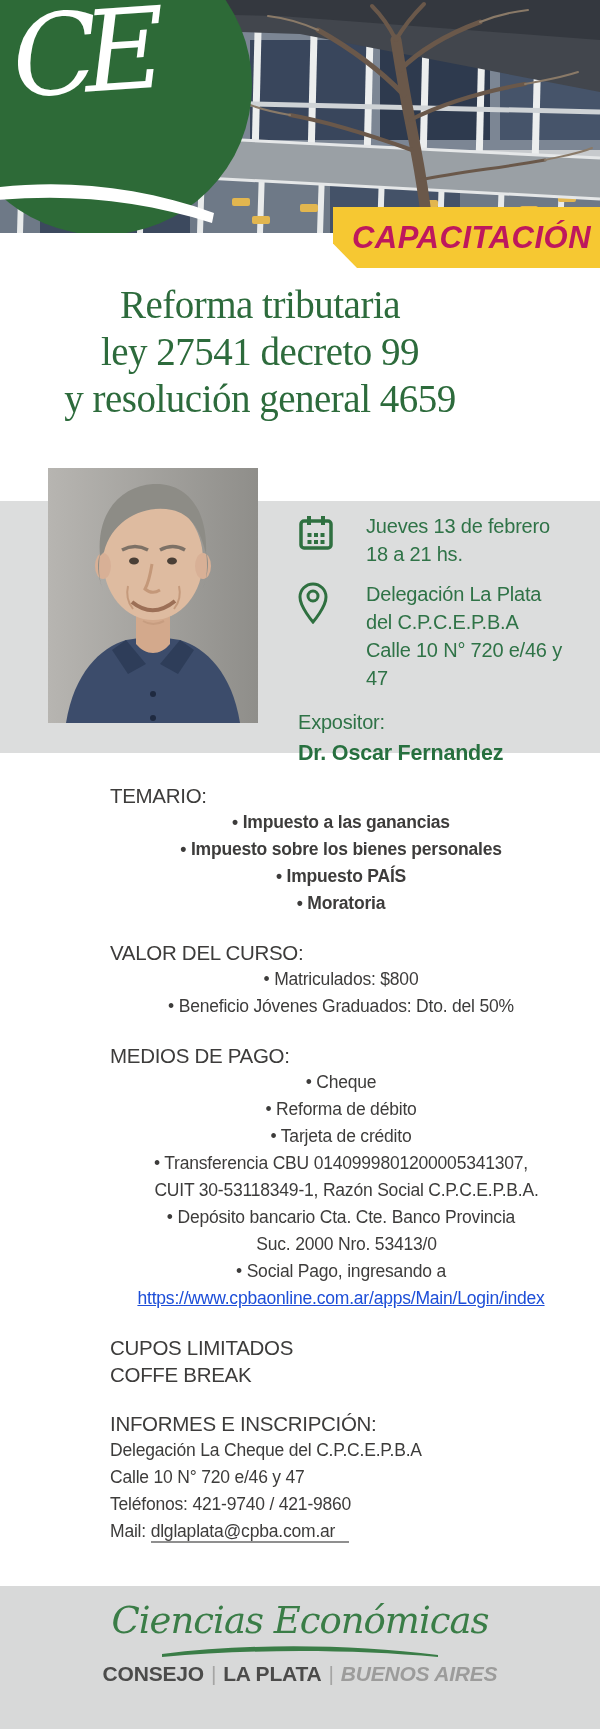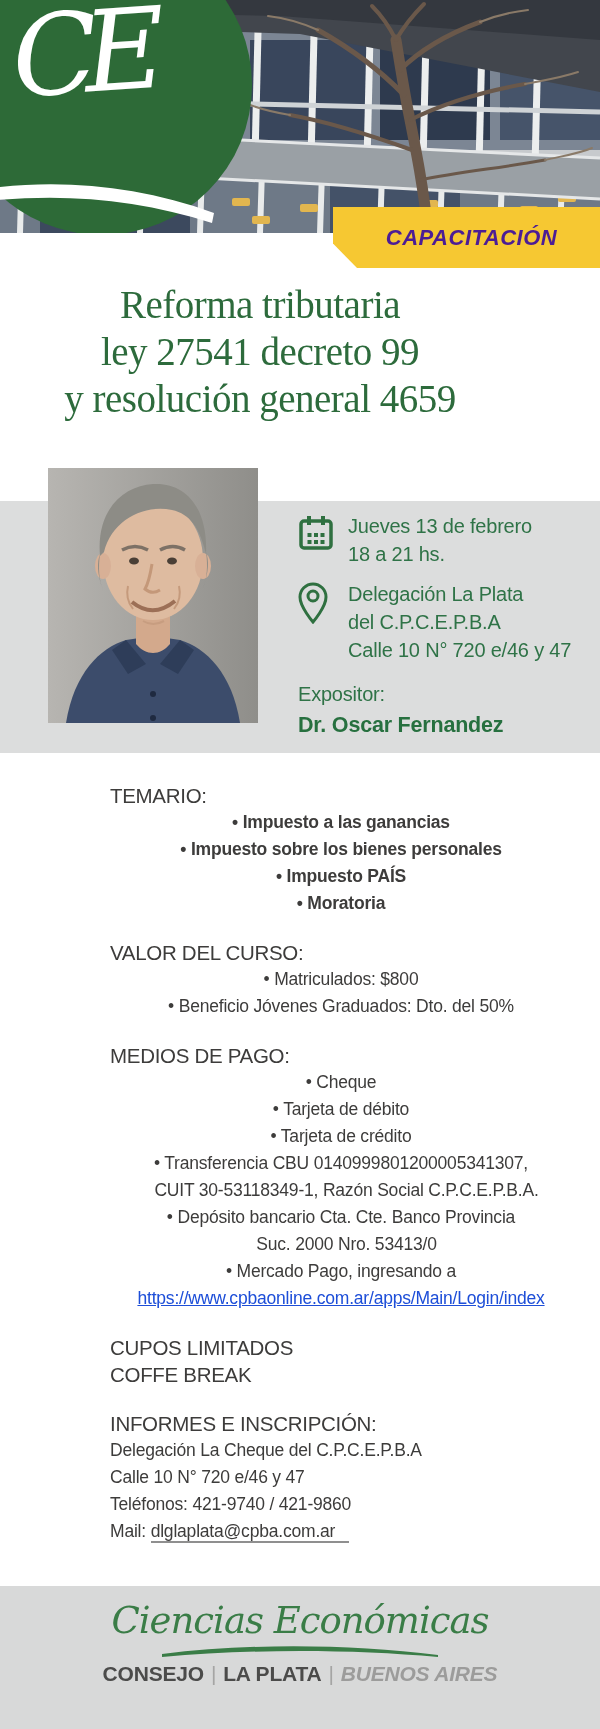--- a/index.html
+++ b/index.html
@@ -14,34 +14,34 @@
   .logo-circle{position:absolute;left:-48px;top:-65px;width:300px;height:300px;border-radius:50%;
                background:#2d6a37;z-index:3;}
   .ce-monogram{position:absolute;left:60px;top:62px;font-family:"DejaVu Serif",serif;font-style:italic;
                font-size:112px;color:#ffffff;letter-spacing:-14px;transform:rotate(-4deg);line-height:1;}
   .logo-swoosh{position:absolute;left:-6px;top:238px;z-index:4;}
 
   
   .banner{position:absolute;left:333px;top:207px;width:267px;height:61px;background:#f6c832;z-index:5;
           clip-path:polygon(0 0,100% 0,100% 100%,9% 100%,0 60%);
           display:flex;align-items:center;justify-content:center;}
-  .banner span{font-style:italic;font-weight:bold;font-size:22px;color:#4c1d95;letter-spacing:0.5px;
+  .banner span{font-style:italic;font-weight:bold;font-size:31px;color:#be185d;letter-spacing:0.5px;
                padding-left:10px;text-align:center;}
 
   
   .title-block{position:absolute;top:281px;left:0;width:520px;text-align:center;
                font-family:"Liberation Serif",serif;color:#2d6b3c;font-size:39px;line-height:47px;
                letter-spacing:-0.5px;}
 
   
   .event-band{position:absolute;left:0;top:501px;width:600px;height:252px;background:#dcdddd;z-index:1;}
   .portrait{position:absolute;left:48px;top:468px;width:210px;height:255px;z-index:2;}
   .event-details{position:absolute;left:298px;top:512px;width:290px;z-index:2;color:#2f7347;
                  font-size:20px;line-height:28px;letter-spacing:-0.2px;}
-  .detail-row{display:flex;gap:14px;margin-bottom:12px;}
+  .detail-row{display:flex;gap:32px;margin-bottom:12px;}
   .icon-box{width:36px;flex:none;padding-top:2px;}
   .expositor{margin-top:16px;}
   .expositor .name{font-weight:bold;font-size:21.5px;color:#27703f;margin-top:3px;letter-spacing:-0.2px;}
 
   
   .content{position:absolute;left:110px;top:782px;width:462px;color:#3d3c3b;
            font-size:17.5px;line-height:27px;letter-spacing:-0.2px;}
   .content h3{margin:22px 0 0 0;font-size:20.5px;font-weight:normal;letter-spacing:-0.3px;line-height:27px;}
   .content h3.first{margin-top:0;}
   .content h3.tight{margin-top:0;}
@@ -256,27 +256,27 @@
 
     <h3>VALOR DEL CURSO:</h3>
     <ul>
       <li class="b">Matriculados: $800</li>
       <li class="b">Beneficio Jóvenes Graduados: Dto. del 50%</li>
     </ul>
 
     <h3>MEDIOS DE PAGO:</h3>
     <ul>
       <li class="b">Cheque</li>
-      <li class="b">Tarjeta de débito</li>
+      <li class="b">Reforma de débito</li>
       <li class="b">Tarjeta de crédito</li>
       <li class="b">Transferencia CBU 0140999801200005341307,</li>
       <li class="cont">CUIT 30-53118349-1, Razón Social C.P.C.E.P.B.A.</li>
       <li class="b">Depósito bancario Cta. Cte. Banco Provincia</li>
       <li class="cont">Suc. 2000 Nro. 53413/0</li>
-      <li class="b">Mercado Pago, ingresando a</li>
+      <li class="b">Social Pago, ingresando a</li>
       <li><a href="#" class="url-link">https://www.cpbaonline.com.ar/apps/Main/Login/index</a></li>
     </ul>
 
     <h3>CUPOS LIMITADOS</h3>
     <h3 class="tight">COFFE BREAK</h3>
 
     <h3>INFORMES E INSCRIPCIÓN:</h3>
     <div class="plain">Delegación La Cheque del C.P.C.E.P.B.A</div>
     <div class="plain">Calle 10 N° 720 e/46 y 47</div>
     <div class="plain">Teléfonos: 421-9740 / 421-9860</div>

